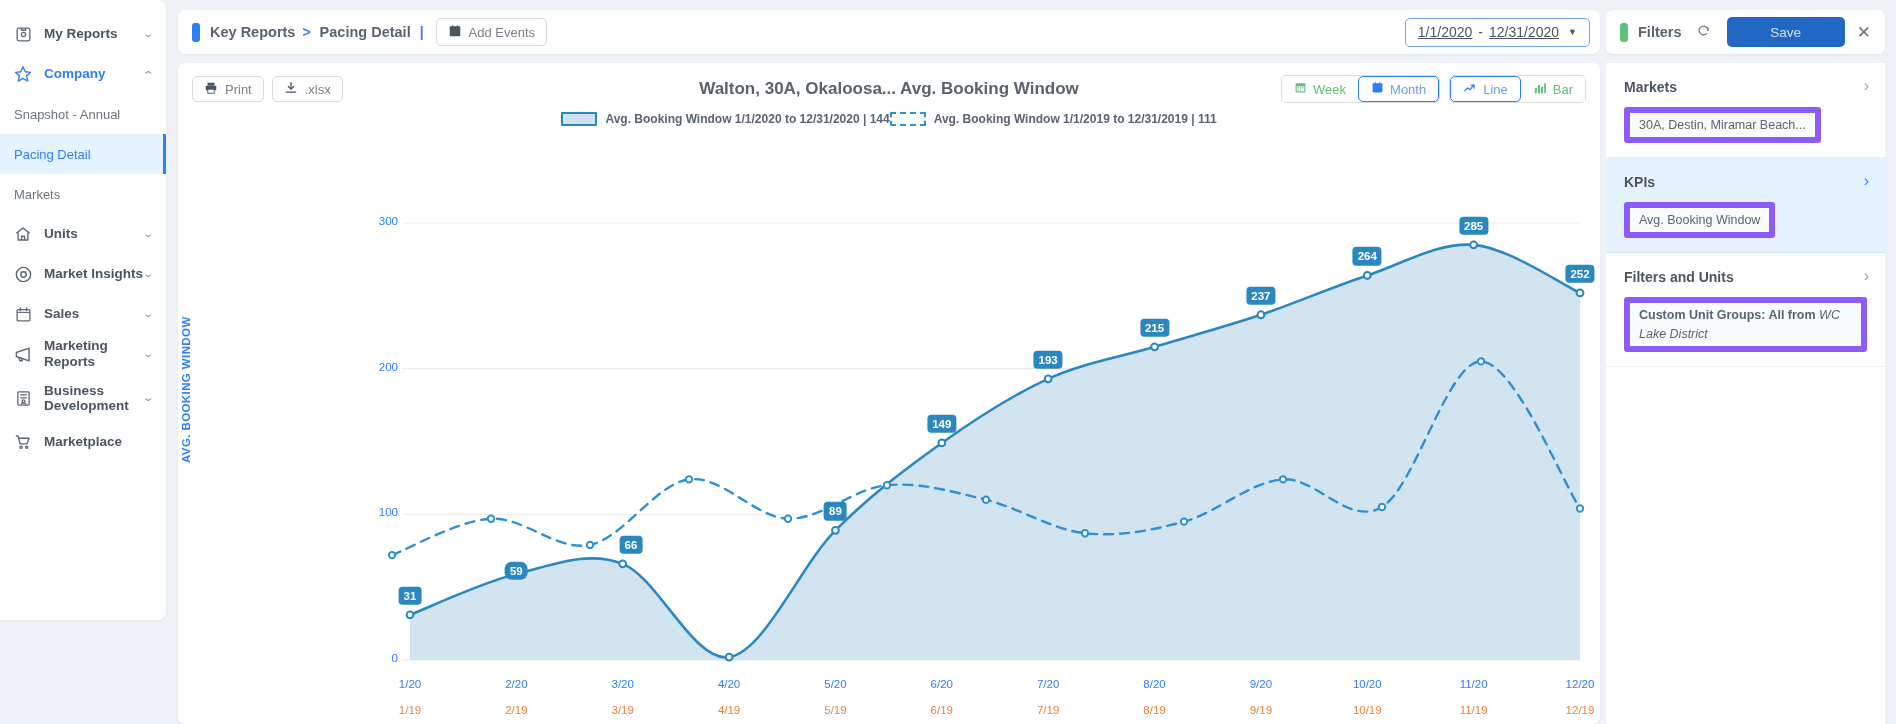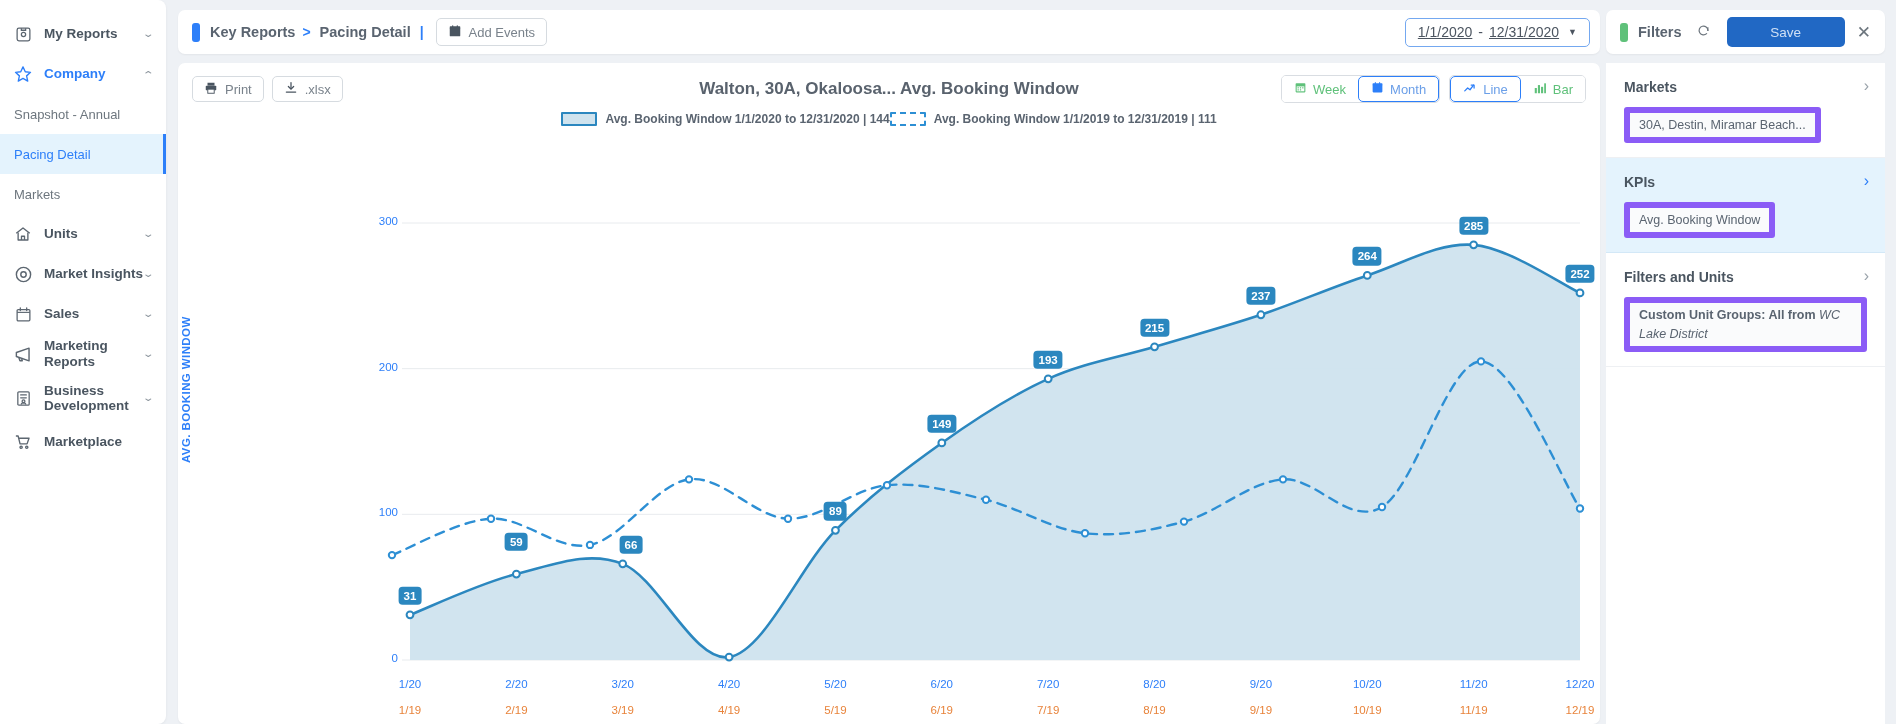--- a/index.html
+++ b/index.html
@@ -6,21 +6,21 @@
   html, body {
     width: 1896px; height: 724px;
     font-family: "Liberation Sans", sans-serif;
     background: #eef1f5;
     overflow: hidden;
   }
   body { display: flex; position: relative; }
 
   
   #sidebar {
-    width: 166px; height: 724px;
+    width: 166px; height: 620px;
     background: #fff;
     border-radius: 0 8px 8px 0;
     flex: 0 0 166px;
     padding-top: 14px;
     position: relative;
     box-shadow: 0 1px 3px rgba(0,0,0,.06);
   }
   .nav-group {
     display: flex; align-items: center;
     height: 40px; padding: 0 14px 0 13px;
@@ -475,21 +475,21 @@
           <div class="xtick pri" style="left: 763.818px; top: 501px;">6/19</div>
           <div class="xtick pri" style="left: 870.182px; top: 501px;">7/19</div>
           <div class="xtick pri" style="left: 976.545px; top: 501px;">8/19</div>
           <div class="xtick pri" style="left: 1082.91px; top: 501px;">9/19</div>
           <div class="xtick pri" style="left: 1189.27px; top: 501px;">10/19</div>
           <div class="xtick pri" style="left: 1295.64px; top: 501px;">11/19</div>
           <div class="xtick pri" style="left: 1402px; top: 501px;">12/19</div>
         </div>
       <div id="dlabels">
           <div class="dlabel" style="left: 232px; top: 392.843px;">31</div>
-          <div class="dlabel" style="left: 338.364px; top: 339px;">59</div>
+          <div class="dlabel" style="left: 338.364px; top: 368px; border-radius: 7px;">59</div>
           <div class="dlabel" style="left: 453px; top: 341.86px;">66</div>
           <div class="dlabel" style="left: 657.455px; top: 308.357px;">89</div>
           <div class="dlabel" style="left: 763.818px; top: 220.957px;">149</div>
           <div class="dlabel" style="left: 870.182px; top: 156.863px;">193</div>
           <div class="dlabel" style="left: 976.545px; top: 124.817px;">215</div>
           <div class="dlabel" style="left: 1082.91px; top: 92.77px;">237</div>
           <div class="dlabel" style="left: 1189.27px; top: 53.44px;">264</div>
           <div class="dlabel" style="left: 1295.64px; top: 22.85px;">285</div>
           <div class="dlabel" style="left: 1402px; top: 70.92px;">252</div>
         </div>

